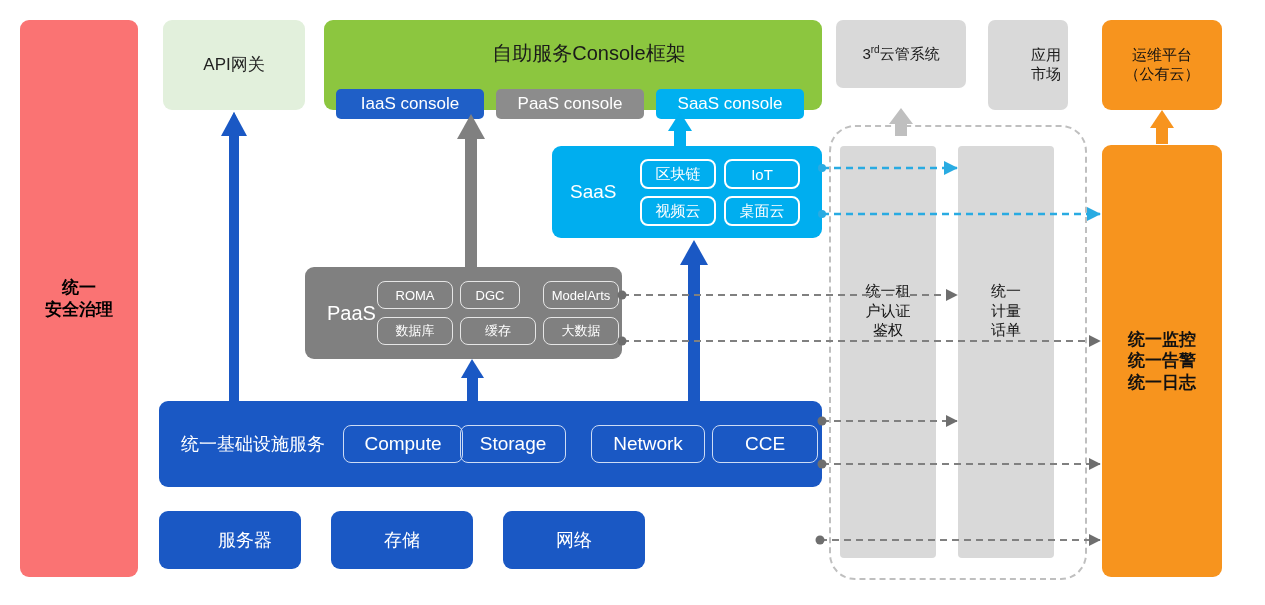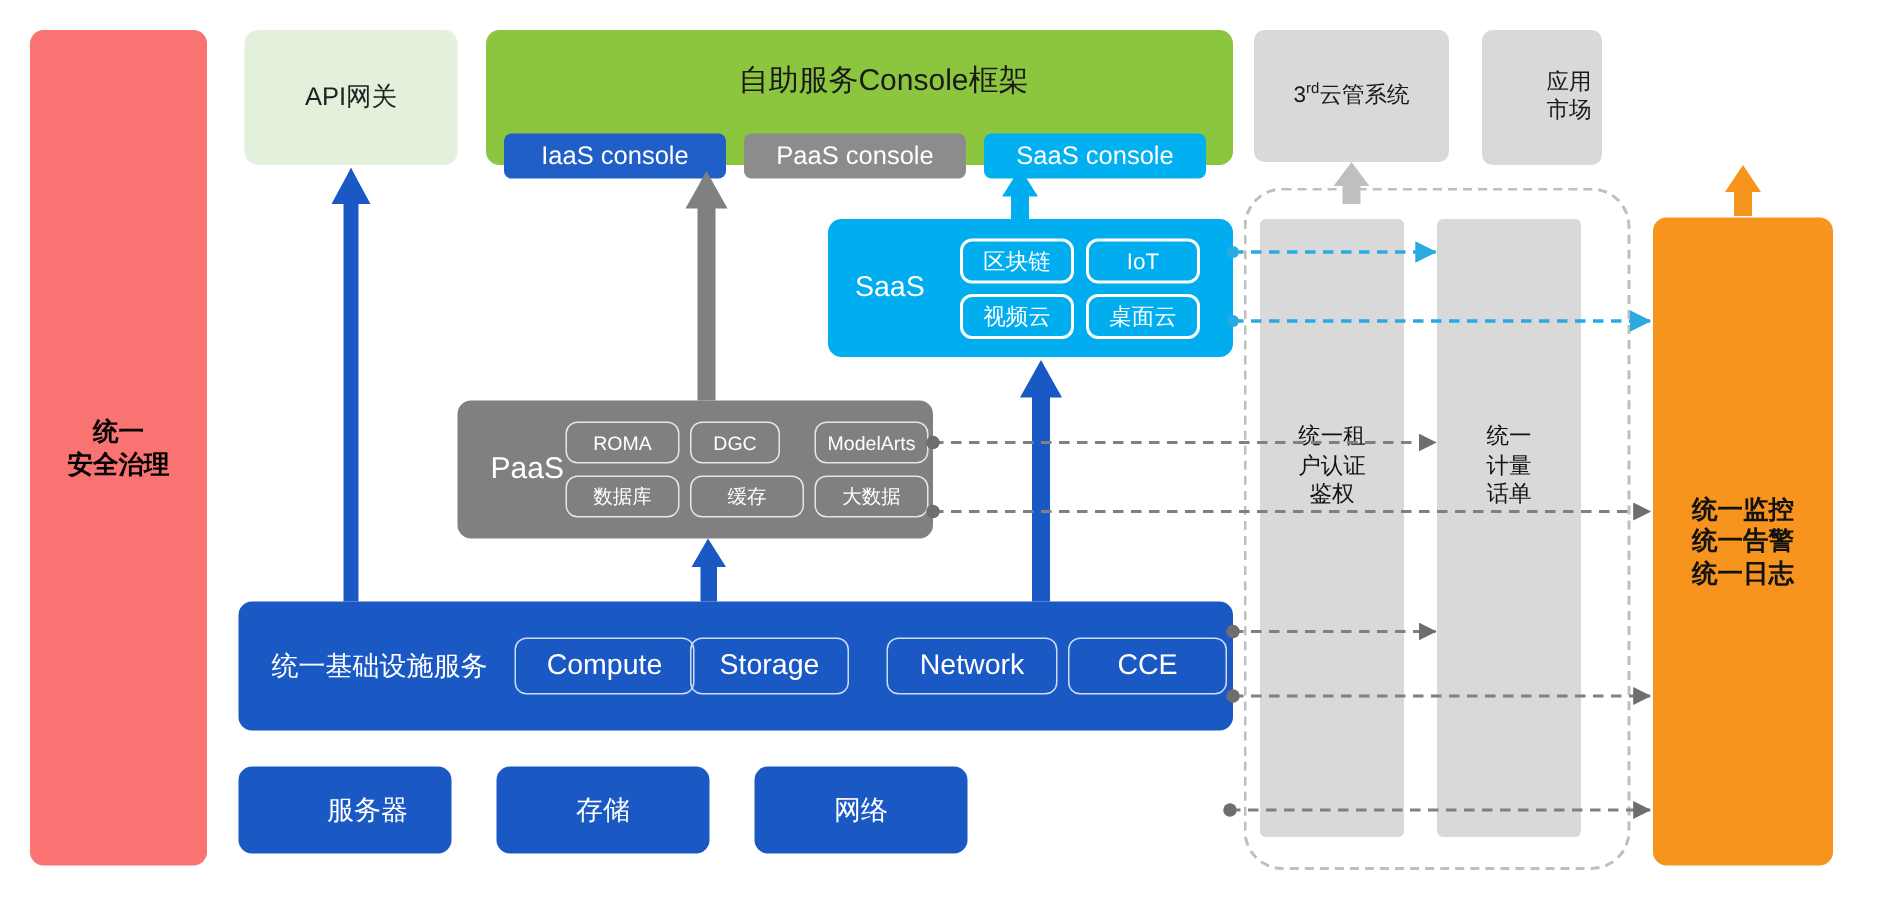--- a/index.html
+++ b/index.html
@@ -74,31 +74,35 @@
       <span>IaaS console</span>
     </div>
     <div class="console-chip chip-paas" style="left:172px;width:148px;">
       <span>PaaS console</span>
     </div>
     <div class="console-chip chip-saas" style="left:332px;width:148px;">
       <span>SaaS console</span>
     </div>
   </div>
 
-  <div class="box greybox" style="left:836px;top:20px;width:130px;height:88px;">
+  <div class="box greybox" style="left:836px;top:20px;width:130px;height:68px;">
     <span>
       <span>3</span><sup style="font-size:10px;">rd</sup><span>云管系统</span>
     </span>
   </div>
 
   <div class="box greybox" style="left:988px;top:20px;width:80px;height:90px;padding-left:36px;">
     <span style="white-space:pre-line;">应用
 市场</span>
   </div>
 
+  <div class="box orange" style="left:1102px;top:20px;width:120px;height:90px;">
+    <span style="white-space:pre-line;">运维平台
+（公有云）</span>
+  </div>
 
   <div class="box orange-main" style="left:1102px;top:145px;width:120px;height:432px;">
     <span style="white-space:pre-line;">统一监控
 统一告警
 统一日志</span>
   </div>
 
   <div class="dashed-container" style="left:829px;top:125px;width:258px;height:455px;"></div>
 
   <div class="grey-col" style="left:840px;top:146px;width:96px;height:412px;"></div>

